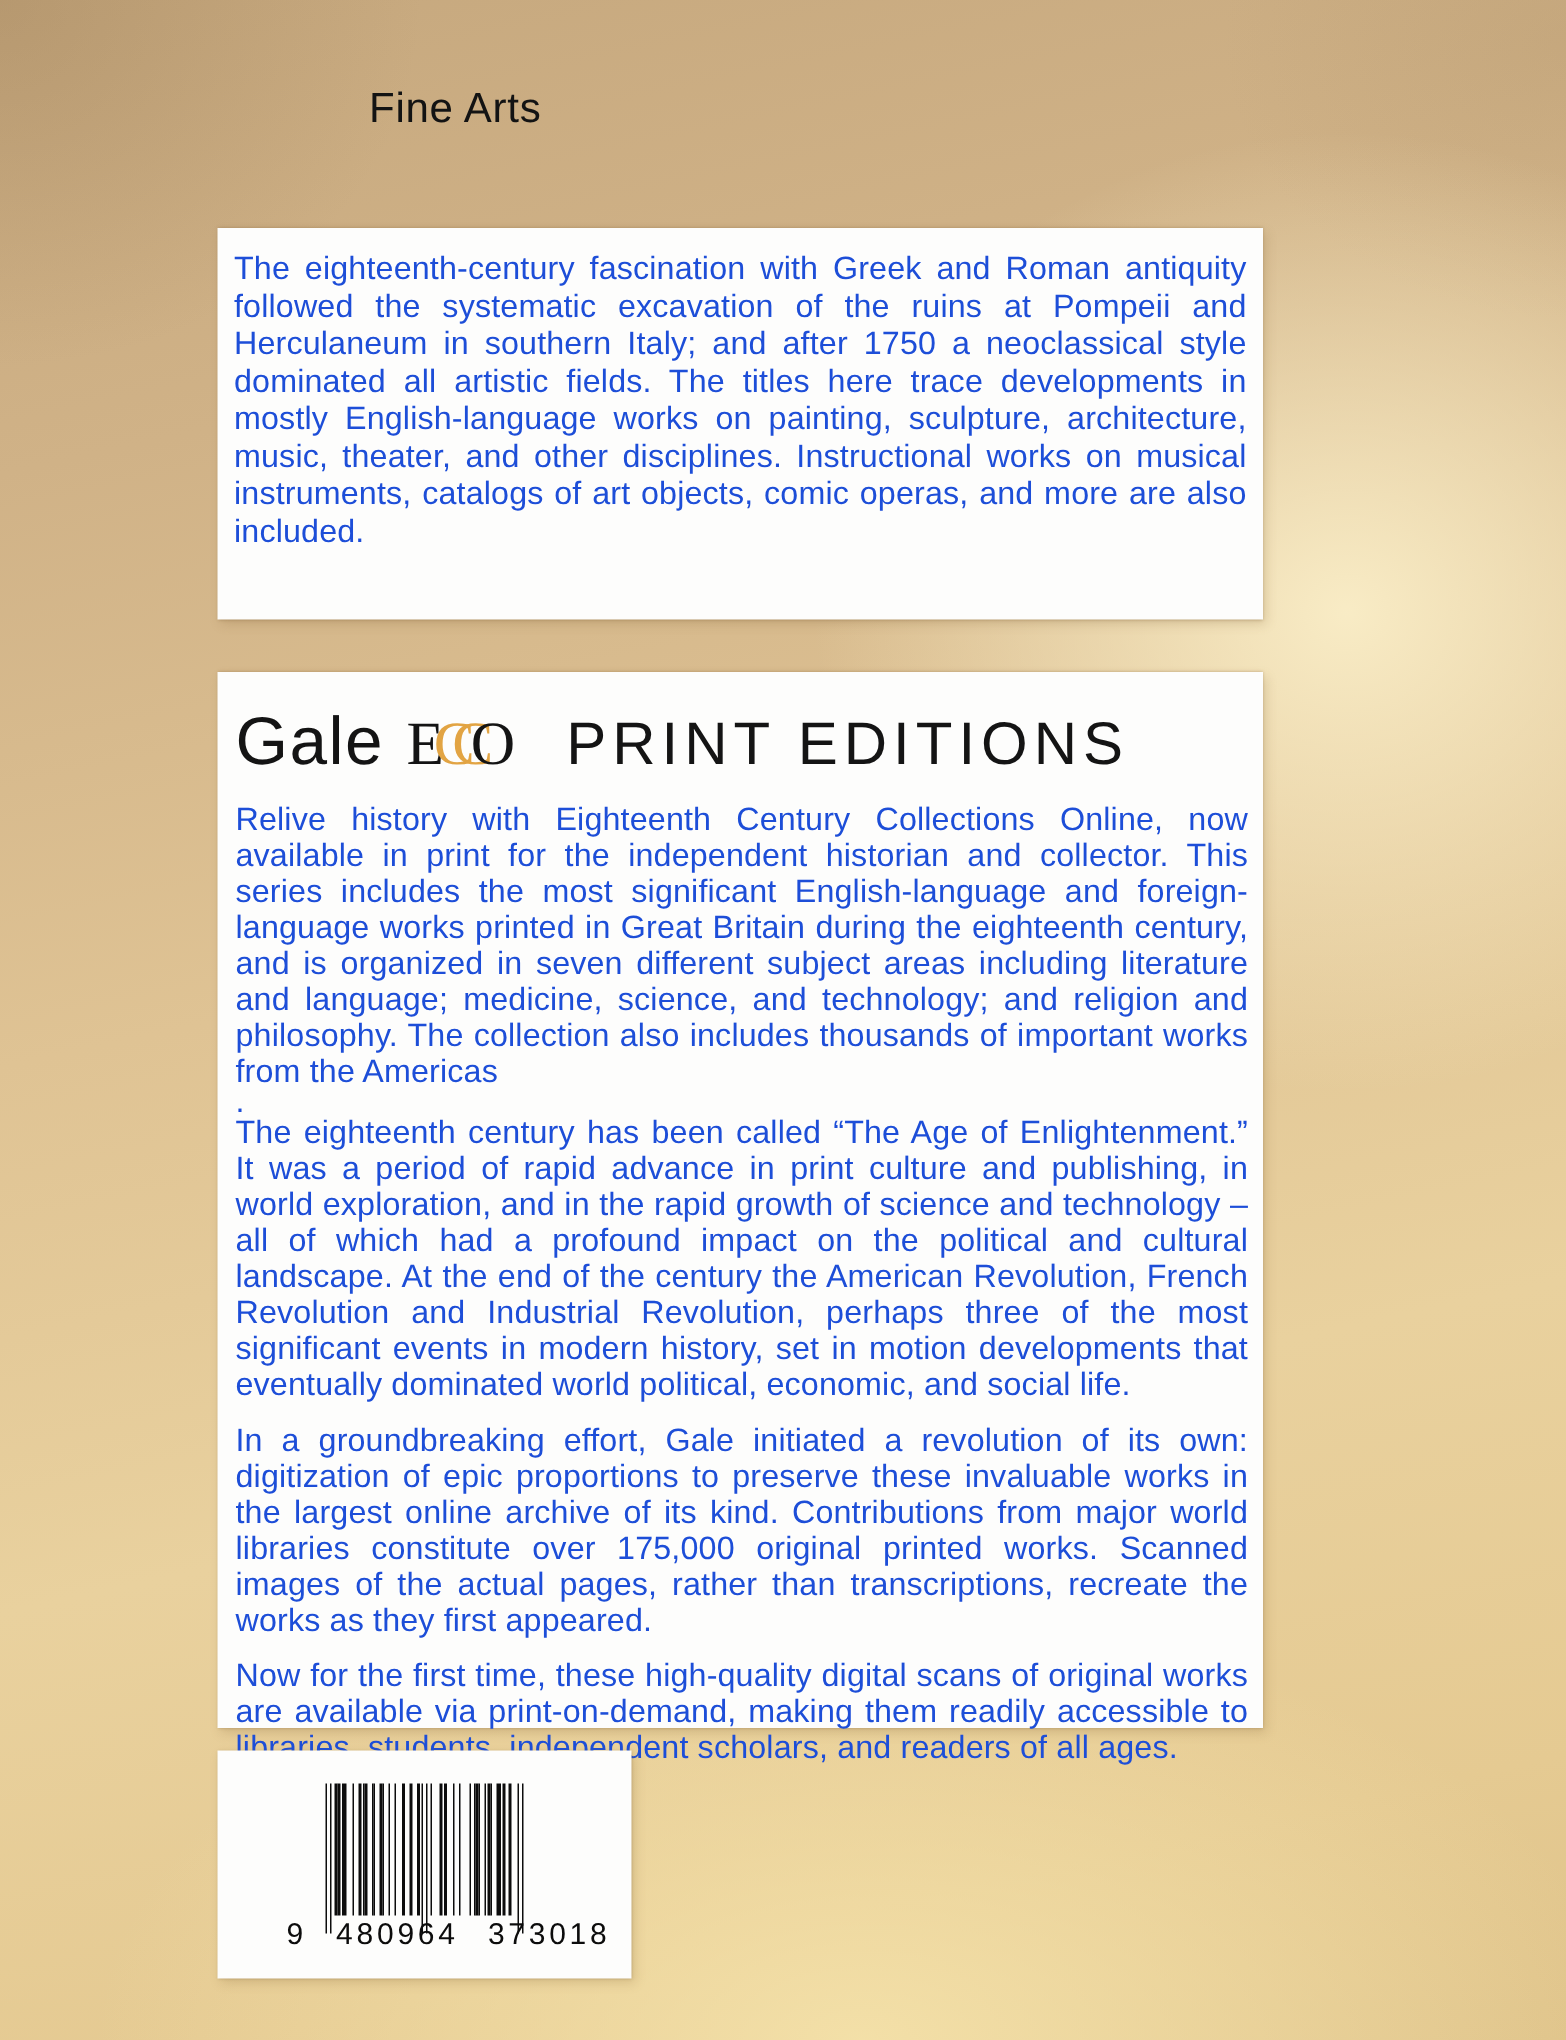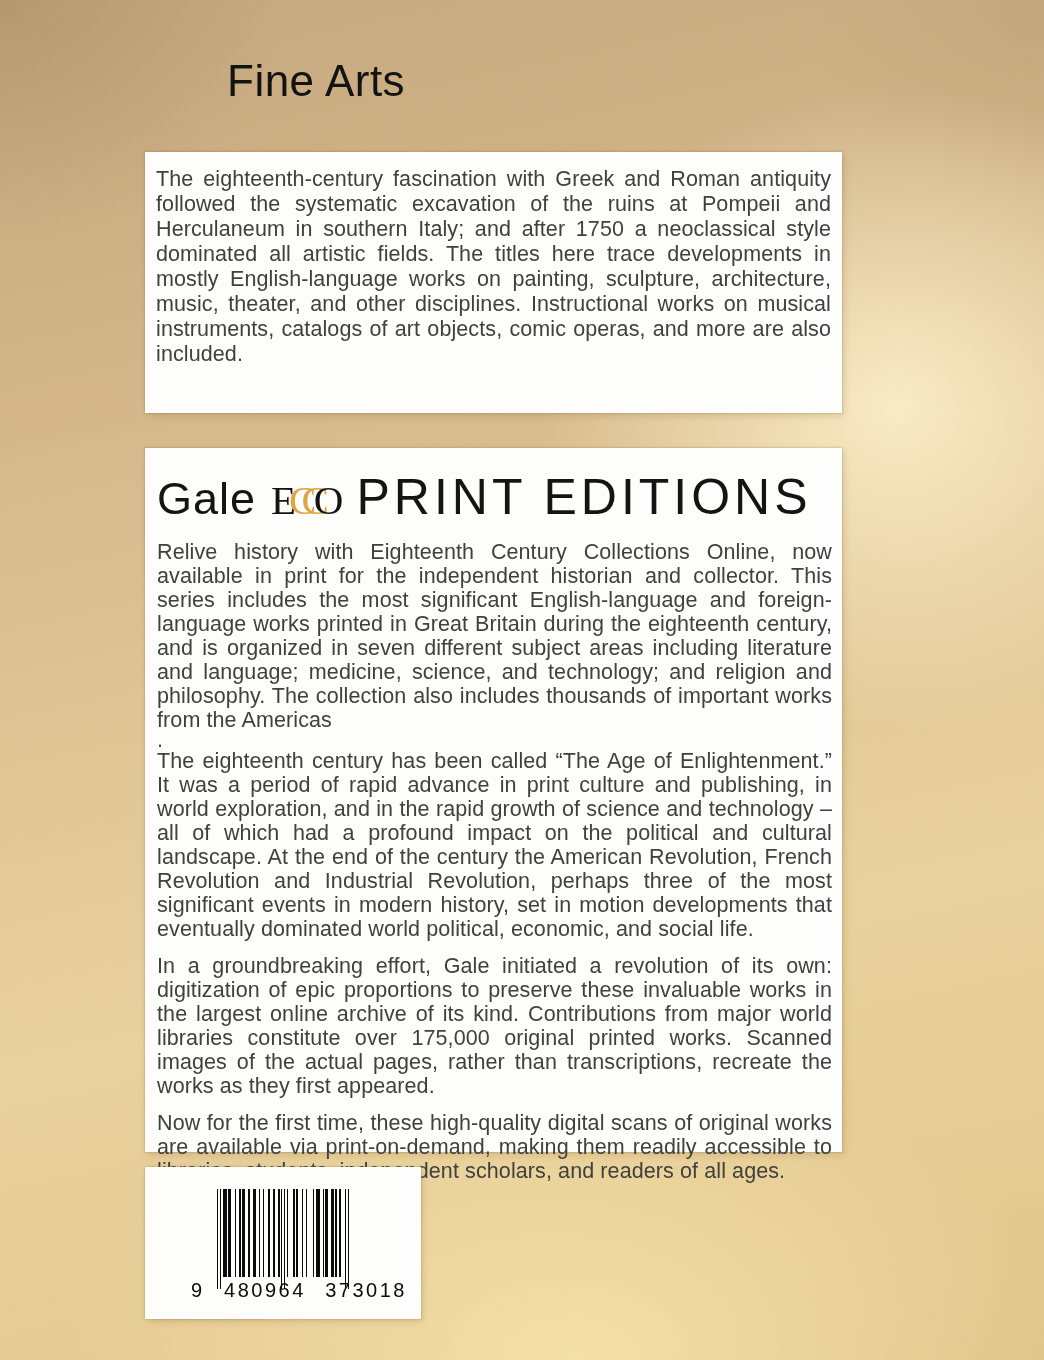--- a/index.html
+++ b/index.html
@@ -9,54 +9,54 @@
     overflow:hidden;
     font-family:"Liberation Sans", sans-serif;
     background:
       radial-gradient(55% 38% at 86% 30%, rgba(250,238,200,0.95) 0%, rgba(250,238,200,0) 62%),
       radial-gradient(70% 30% at 55% 100%, rgba(246,228,172,0.85) 0%, rgba(246,228,172,0) 70%),
       radial-gradient(45% 30% at 0% 0%, rgba(146,116,78,0.30) 0%, rgba(146,116,78,0) 60%),
       radial-gradient(40% 25% at 100% 2%, rgba(160,130,90,0.18) 0%, rgba(160,130,90,0) 55%),
       linear-gradient(168deg, #c6a87e 0%, #d0b287 20%, #dfc394 45%, #e9d19e 68%, #e5ca92 88%, #dfc38a 100%);
   }
   .category{
-    position:absolute;left:227px;top:57px;
-    font-size:44px;line-height:1.1;color:#131313;
+    position:absolute;left:246px;top:57px;
+    font-size:28px;line-height:1.1;color:#131313;
     letter-spacing:0.5px;
   }
   .box{
     position:absolute;left:145px;width:697px;
     background:#fdfdfc;
     box-shadow:0 0 2px rgba(130,100,55,0.45), 2px 3px 7px rgba(130,100,55,0.22);
     box-sizing:border-box;
   }
   .summary-box{top:152px;height:261px;padding:15px 11px 0 11px;}
   .publisher-box{top:448px;height:704px;padding:0;}
   .para{
     margin:0;
     font-size:21.5px;line-height:25px;
-    color:#404040;
+    color:#1d4ed8;
     text-align:justify;
     letter-spacing:0.1px;
   }
   .publisher-box .para{line-height:24px;padding:0 10px 0 12px;}
   .para.dot-line{line-height:17px;text-align:left;}
   .para.spaced{margin-top:13px;}
   .logo{
     display:flex;align-items:baseline;
     padding:20px 0 14px 12px;
     white-space:nowrap;
     text-align:center;
   }
   .logo-gale{font-size:45px;color:#141414;letter-spacing:1px;}
   .logo-ecco{font-family:"Liberation Serif", serif;font-size:41px;color:#141414;margin-left:15px;letter-spacing:0;}
   .logo-ecco .c-gold{margin-left:-7px;}
   .logo-ecco .c-gold2{margin-left:-15px;}
   .logo-ecco .o-black{margin-left:-15px;position:relative;}
-  .logo-suffix{font-size:50px;color:#141414;margin-left:13px;letter-spacing:4px;}
+  .logo-suffix{font-size:40px;color:#141414;margin-left:34px;letter-spacing:4px;}
   .barcode-box{top:1167px;left:145px;width:276px;height:152px;}
   .barcode-bars{
     position:absolute;left:72px;top:22px;
     display:flex;align-items:flex-start;height:102px;
   }
   .module{flex:0 0 auto;width:1.4px;height:88px;}
   .module.bar{background:#0c0c0c;}
   .module.guard{height:100px;}
   .barcode-digits{
     position:absolute;left:46px;top:112px;width:216px;

